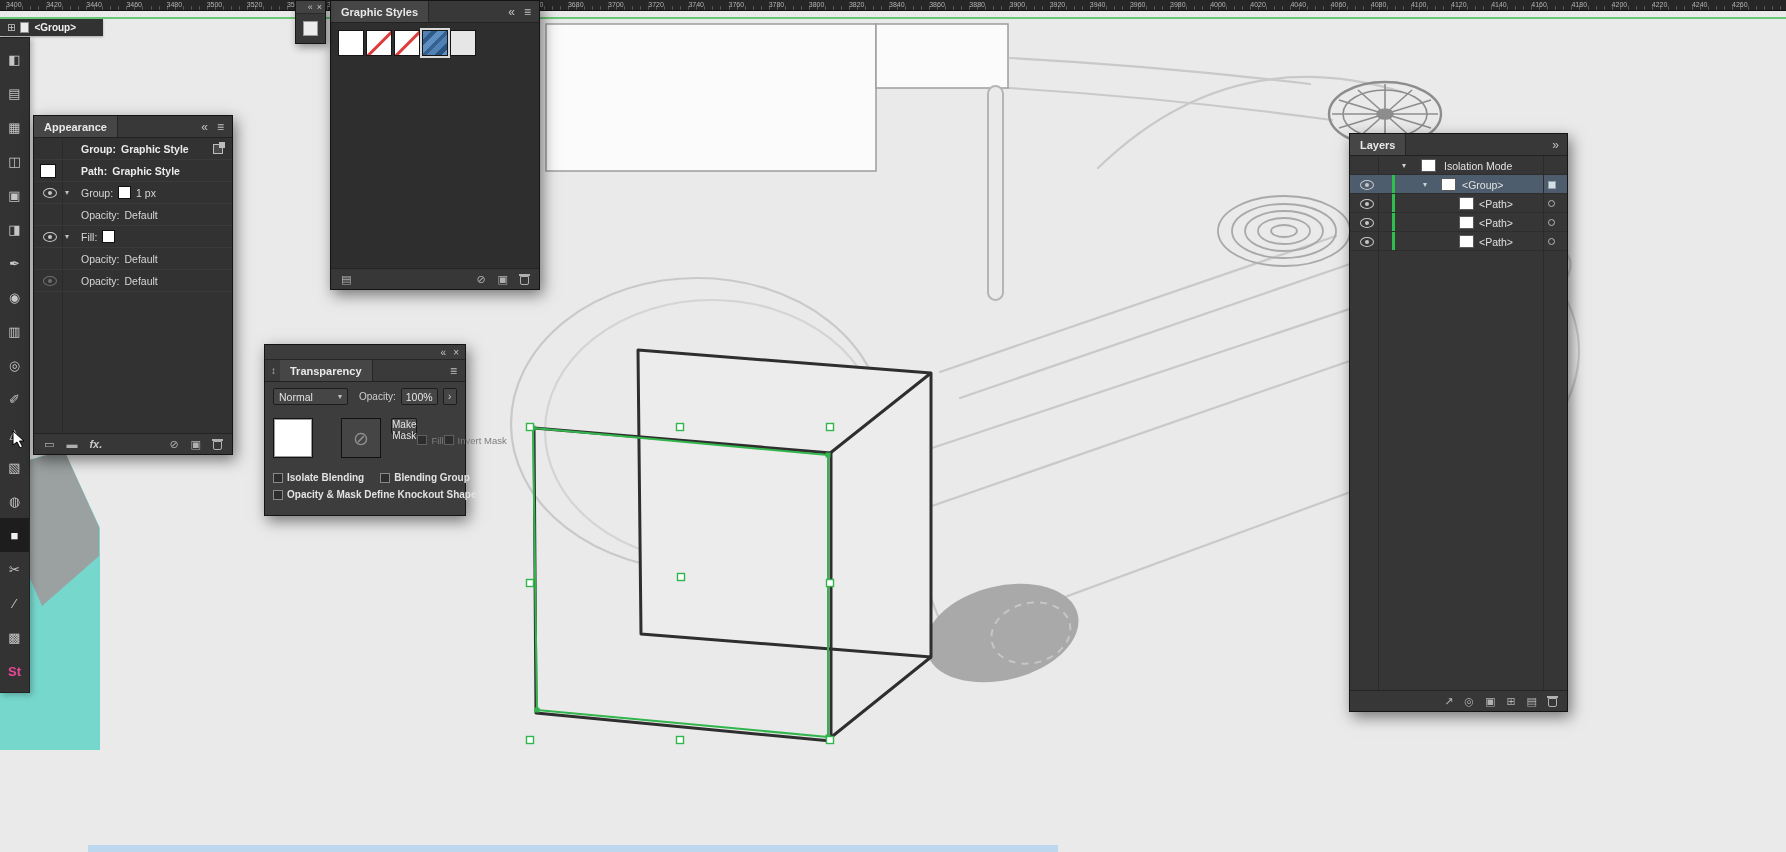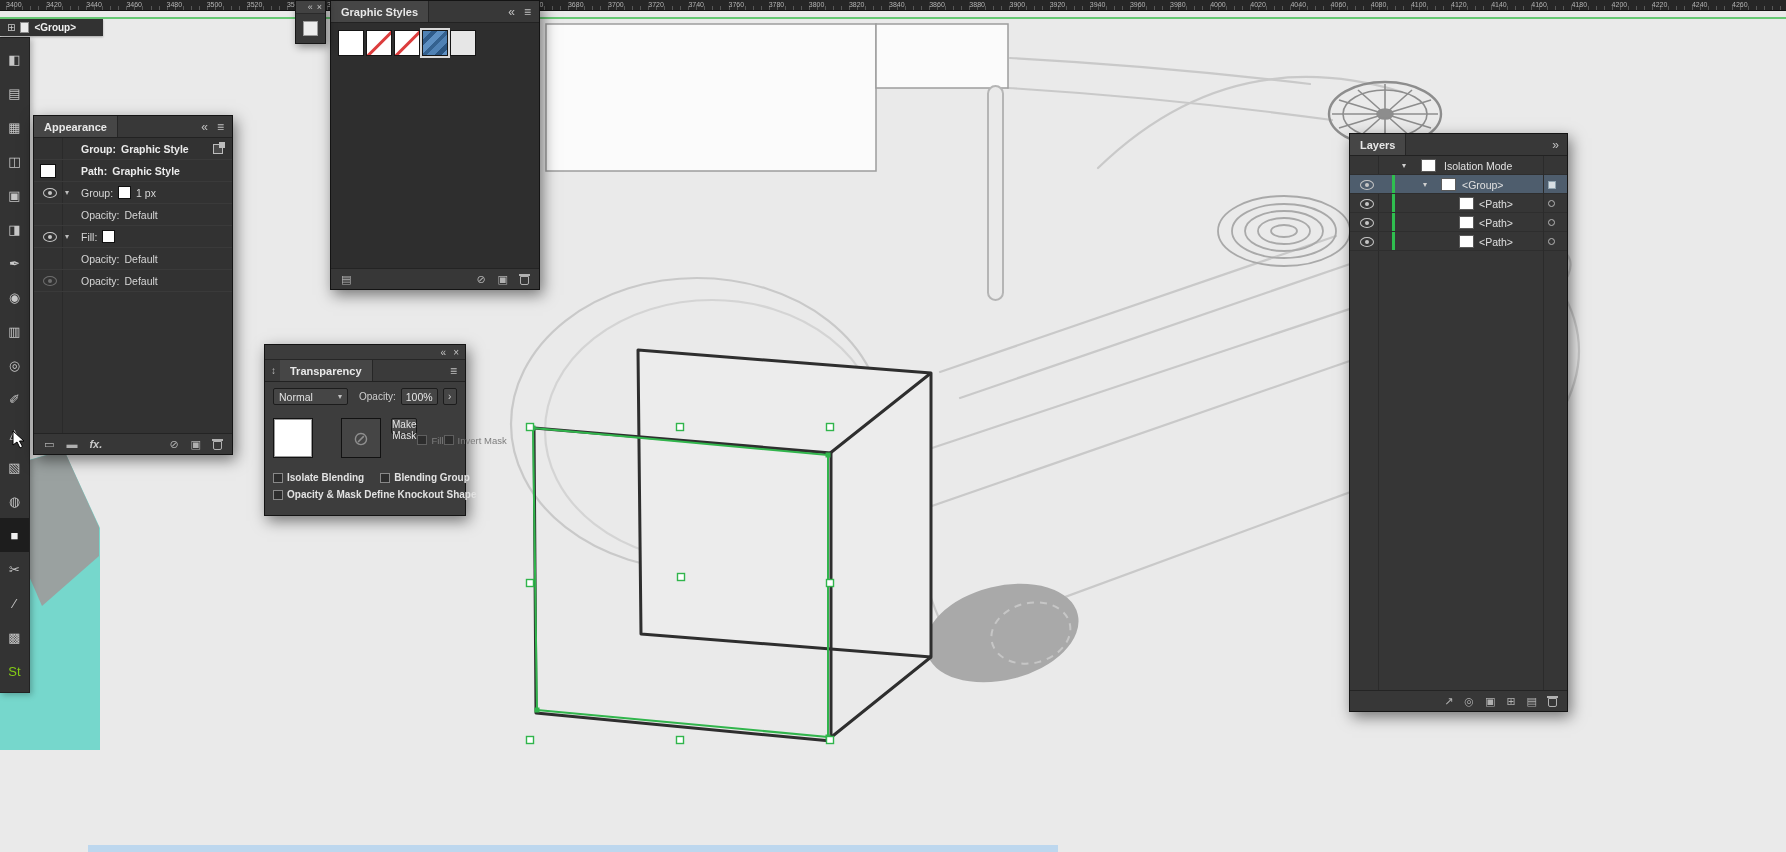--- a/index.html
+++ b/index.html
@@ -21,21 +21,21 @@
   display:flex;align-items:center;gap:5px;padding:0 7px;box-shadow:0 1px 2px rgba(0,0,0,.3)}
 .bc-ic{font-size:10px;color:#c9c9c9;line-height:1}
 .page-ic{width:9px;height:11px;background:#ececec;border:1px solid #8d8d8d;display:inline-block;flex:0 0 auto}
 .bc-title{font-size:10px;font-weight:700;color:#f1f1f1;white-space:nowrap}
 
 
 #toolbar{position:absolute;left:0;top:37px;width:30px;height:656px;background:#333;
   border:1px solid #222;border-left:none;z-index:5;box-shadow:2px 2px 6px rgba(0,0,0,.25);padding-top:4px}
 .tool{height:34px;display:flex;align-items:center;justify-content:center;font-size:13px;color:#c7c7c7}
 .tool.selected{background:#1d1d1d;color:#f0f0f0}
-.tool-text{font-weight:400;color:#84cc16}
+.tool-text{font-weight:700;color:#ec4899}
 
 
 .panel{position:absolute;background:#333;border:1px solid #141414;box-shadow:3px 5px 14px rgba(0,0,0,.5);
   z-index:7;font-size:11px}
 .tabbar{height:22px;background:#383838;border-bottom:1px solid #222;display:flex;align-items:center}
 .tab-chip{background:#464646;height:100%;display:flex;align-items:center;padding:0 10px;font-size:11px;
   font-weight:700;color:#e8e8e8;border-right:1px solid #262626;white-space:nowrap}
 .hdr-icons{margin-left:auto;display:flex;gap:9px;padding-right:8px;color:#c2c2c2;font-size:12px}
 .panel-footer{height:21px;border-top:1px solid #242424;background:#373737;display:flex;align-items:center;
   padding:0 10px;gap:12px;color:#b5b5b5;font-size:11px}

